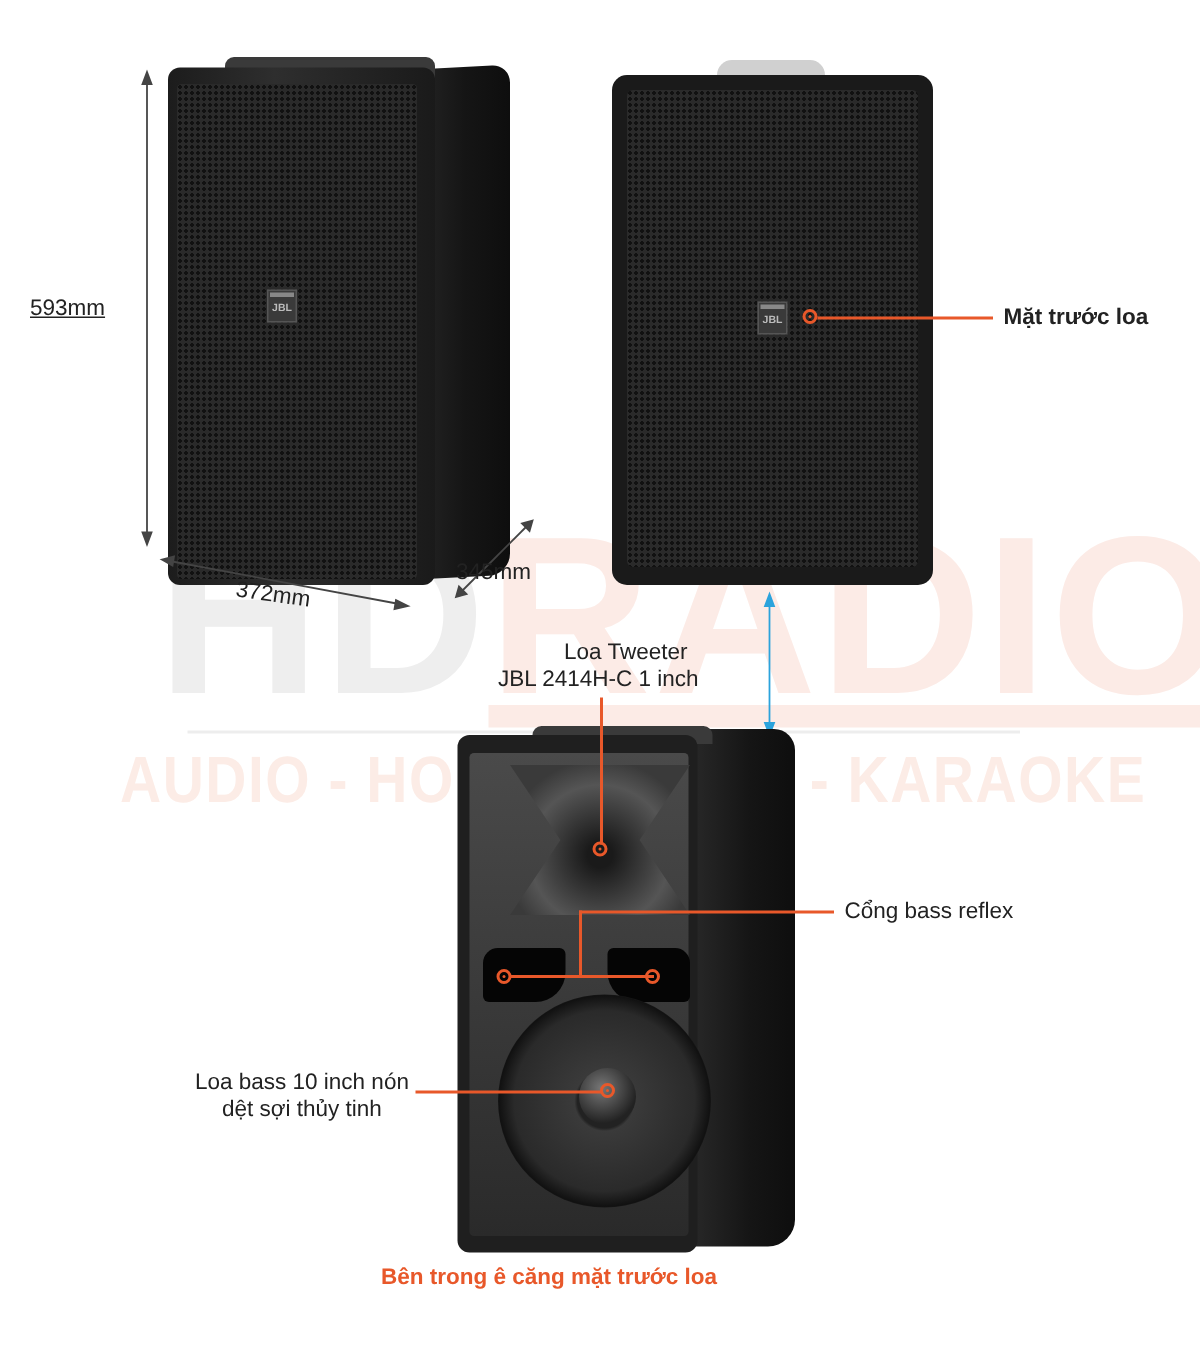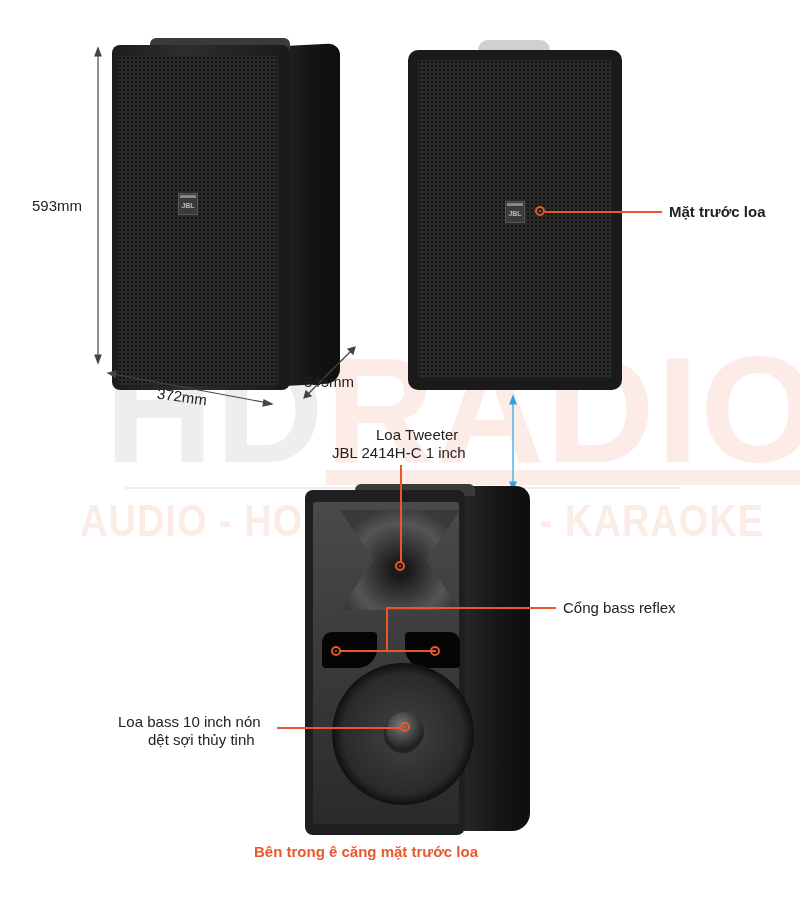--- a/index.html
+++ b/index.html
@@ -73,21 +73,21 @@
     <polygon points="304,398 306,391 311,396"></polygon>
   </g>
 
   <g stroke="#2ba3dc" stroke-width="1.2" fill="#2ba3dc">
     <line x1="513" y1="402" x2="513" y2="484"></line>
     <polygon points="513,396 510,404 516,404"></polygon>
     <polygon points="513,490 510,482 516,482"></polygon>
   </g>
 </svg>
 
-<div class="dim" style="left:32px;top:197px;">593mm</div>
+<div class="dim" style="left:20px;top:197px;text-decoration:underline;">593mm</div>
 <div class="dim" style="left:157px;top:388px;transform:rotate(8deg);">372mm</div>
 <div class="dim" style="left:304px;top:373px;">345mm</div>
 
 <div>
   <div class="abs" style="left:478px;top:40px;width:72px;height:12px;background:#d0d0d0;border-radius:10px 10px 0 0;"></div>
   <div class="abs cab" style="left:408px;top:50px;width:214px;height:340px;border-radius:10px;background:#1a1a1a;"></div>
   <div class="abs grille" style="left:418px;top:60px;width:194px;height:318px;border-radius:4px;"></div>
   <div class="jbl-badge" style="left:505px;top:201px;">JBL</div>
   <div class="odot" style="left:535px;top:206px;"></div>
   <div class="oline" style="left:545px;top:211px;width:117px;height:1.5px;"></div>
@@ -114,18 +114,18 @@
 <div class="oline" style="left:400px;top:465px;width:1.5px;height:98px;"></div>
 <div class="odot" style="left:395px;top:561px;"></div>
 
 <div class="label" style="left:563px;top:598px;">Cổng bass reflex</div>
 <div class="oline" style="left:386px;top:607px;width:170px;height:1.5px;"></div>
 <div class="oline" style="left:386px;top:607px;width:1.5px;height:44px;"></div>
 <div class="oline" style="left:340px;top:650px;width:96px;height:1.5px;"></div>
 <div class="odot" style="left:331px;top:646px;"></div>
 <div class="odot" style="left:430px;top:646px;"></div>
 
-<div class="label" style="left:118px;top:712px;">Loa bass 10 inch nón</div>
+<div class="label" style="left:130px;top:712px;">Loa bass 10 inch nón</div>
 <div class="label" style="left:148px;top:730px;">dệt sợi thủy tinh</div>
 <div class="oline" style="left:277px;top:727px;width:125px;height:1.5px;"></div>
 <div class="odot" style="left:400px;top:722px;"></div>
 
 <div class="caption">Bên trong ê căng mặt trước loa</div>
 
 </body></html>

